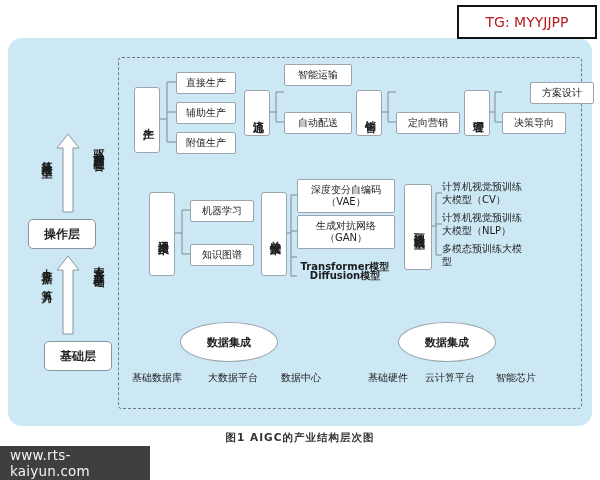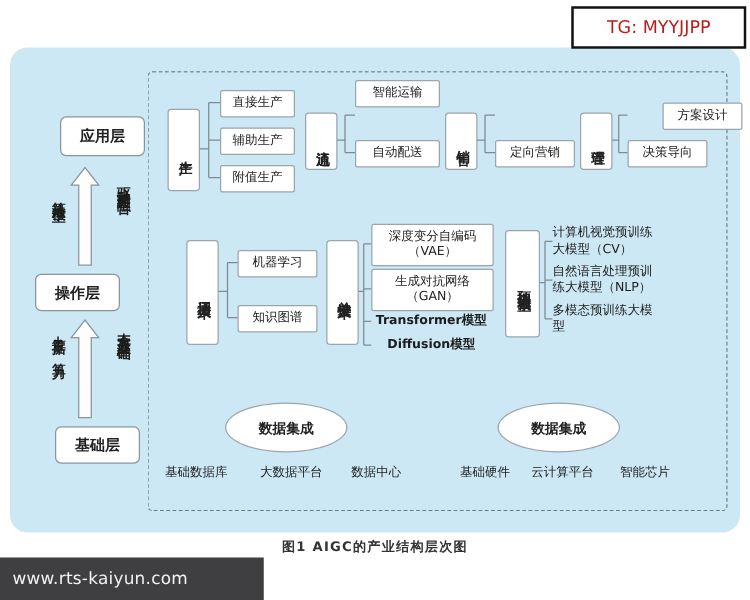--- a/index.html
+++ b/index.html
@@ -20,21 +20,21 @@
           font-size:11px;font-weight:600;letter-spacing:2px;color:#1c1c1c;}
   .titem{position:absolute;font-size:10px;line-height:1.3;color:#1c1c1c;}
   .t-center{text-align:center;font-weight:600;}
   .bitem{position:absolute;font-size:10px;white-space:nowrap;color:#1c1c1c;}
   .ellipse{position:absolute;background:#fff;border:1px solid #9aa5ad;border-radius:50%;
            display:flex;align-items:center;justify-content:center;font-size:11px;font-weight:700;}
   .caption{position:absolute;left:0;top:431px;width:600px;text-align:center;
            font-size:10.5px;font-weight:700;letter-spacing:1px;color:#333;}
   .tgbox{position:absolute;left:457px;top:5px;width:136px;height:30px;background:#fff;border:2px solid #111;
          display:flex;align-items:center;justify-content:center;font-size:14px;font-weight:500;color:#b91c1c;}
-  .strip{position:absolute;left:0;top:446px;width:211px;height:34px;background:#3f3f41;
+  .strip{position:absolute;left:0;top:446px;width:150px;height:34px;background:#3f3f41;
          display:flex;align-items:center;padding-left:10px;box-sizing:border-box;}
   .strip span{color:#f2f2f2;font-size:13.5px;letter-spacing:0.2px;}
 </style>
 </head>
 <body>
 
 <div class="stage">
 
   <div class="panel"></div>
   <div class="dashed"></div>
@@ -48,21 +48,20 @@
       <path d="M158 119 H167 M167 82 V142 M167 82 H176 M167 112 H176 M167 142 H176"></path>
       <path d="M268 112 H276 M276 92 V122 M276 92 H284 M276 122 H284"></path>
       <path d="M380 112 H388 M388 92 V122 M388 92 H396 M388 122 H396"></path>
       <path d="M488 112 H495 M495 92 V122 M495 92 H502 M495 122 H502"></path>
       <path d="M173 233 H182 M182 210 V254 M182 210 H190 M182 254 H190"></path>
       <path d="M285 233 H291 M291 195 V276 M291 195 H297 M291 231 H297 M291 257 H297 M291 276 H297"></path>
       <path d="M430 226 H436 M436 193 V255 M436 193 H442 M436 224 H442 M436 255 H442"></path>
     </g>
   </svg>
 
-  <div class="layer" style="left:48px;top:93px;width:66px;height:30px;">应用层</div>
   <div class="layer" style="left:28px;top:219px;width:66px;height:28px;">操作层</div>
   <div class="layer" style="left:44px;top:341px;width:66px;height:28px;">基础层</div>
 
   <div class="vlabel" style="left:38px;top:152px;">算法模型</div>
   <div class="vlabel" style="left:90px;top:141px;">驱动跨界融合</div>
   <div class="vlabel" style="left:38px;top:262px;">算据+算力</div>
   <div class="vlabel" style="left:90px;top:257px;">夯实产业基础</div>
 
   <div class="cat" style="left:134px;top:87px;width:24px;height:64px;">
     <span>生产</span>
@@ -94,28 +93,28 @@
   <div class="ibox" style="left:190px;top:200px;width:62px;height:20px;">机器学习</div>
   <div class="ibox" style="left:190px;top:244px;width:62px;height:20px;">知识图谱</div>
 
   <div class="cat" style="left:261px;top:192px;width:24px;height:82px;">
     <span>关键技术</span>
   </div>
   <div class="ibox" style="left:297px;top:179px;width:96px;height:32px;">深度变分自编码
 （VAE）</div>
   <div class="ibox" style="left:297px;top:215px;width:96px;height:32px;">生成对抗网络
 （GAN）</div>
-  <div class="titem t-center" style="left:297px;top:250px;width:96px;">Transformer模型</div>
+  <div class="titem t-center" style="left:297px;top:260px;width:96px;">Transformer模型</div>
   <div class="titem t-center" style="left:297px;top:269px;width:96px;">Diffusion模型</div>
 
   <div class="cat" style="left:404px;top:184px;width:26px;height:84px;">
     <span>预训练大模型</span>
   </div>
   <div class="titem" style="left:442px;top:180px;width:86px;">计算机视觉预训练大模型（CV）</div>
-  <div class="titem" style="left:442px;top:211px;width:86px;">自然语言处理预训练大模型（NLP）</div>
+  <div class="titem" style="left:442px;top:211px;width:86px;">计算机视觉预训练大模型（NLP）</div>
   <div class="titem" style="left:442px;top:242px;width:86px;">多模态预训练大模型</div>
 
   <div class="ellipse" style="left:180px;top:322px;width:96px;height:38px;">数据集成</div>
   <div class="bitem" style="left:132px;top:371px;">基础数据库</div>
   <div class="bitem" style="left:208px;top:371px;">大数据平台</div>
   <div class="bitem" style="left:281px;top:371px;">数据中心</div>
 
   <div class="ellipse" style="left:398px;top:322px;width:96px;height:38px;">数据集成</div>
   <div class="bitem" style="left:368px;top:371px;">基础硬件</div>
   <div class="bitem" style="left:425px;top:371px;">云计算平台</div>

